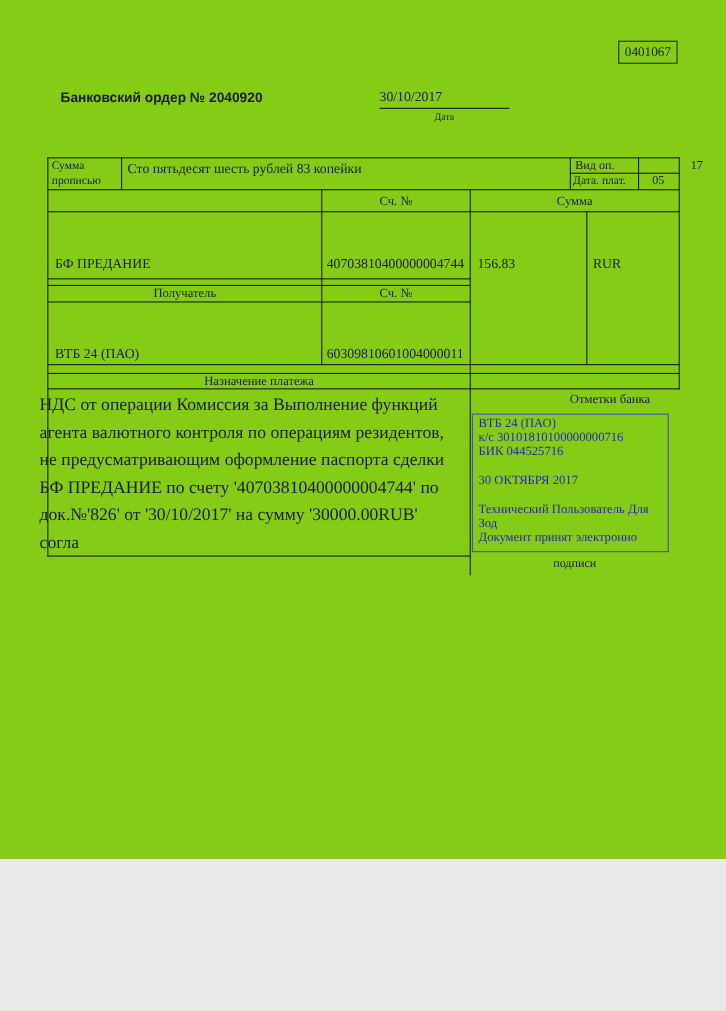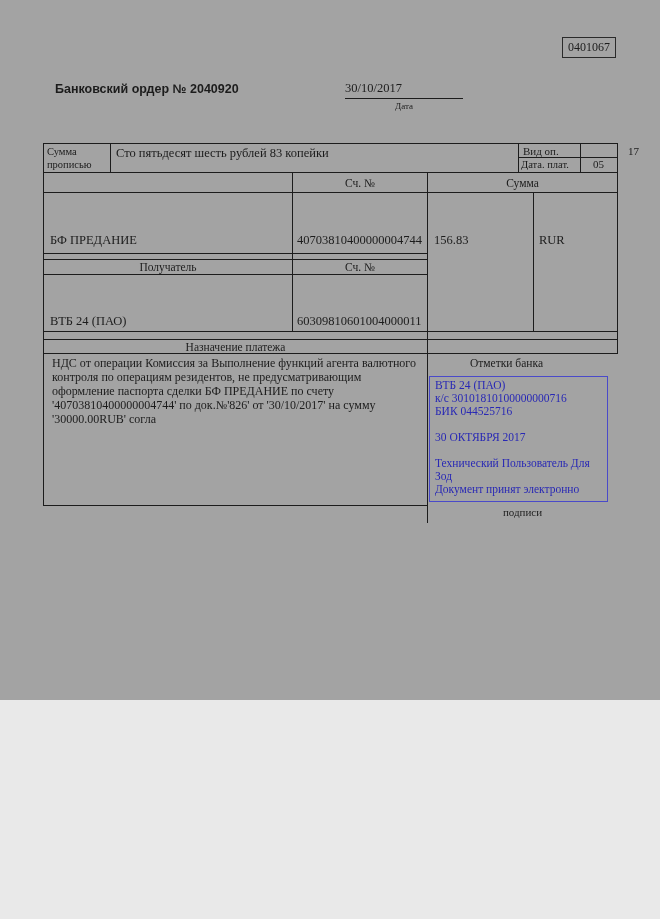--- a/index.html
+++ b/index.html
@@ -1,19 +1,19 @@
 <!DOCTYPE html>
 <html><head>
 <meta charset="utf-8">
 <style>
   html,body{margin:0;padding:0;background:#e9e9e9;}
   .doc{
     position:relative;
-    width:660px;height:700px;
-    background:#a3a3a3;
+    width:660px;height:781px;
+    background:#84cc16;
     font-family:"Liberation Serif", serif;
     color:#1c1c1c;
     overflow:hidden;
   }
   .abs{position:absolute;}
   .hl{position:absolute;height:1px;background:#1c1c1c;}
   .vl{position:absolute;width:1px;background:#1c1c1c;}
   .ctr{text-align:center;}
   .t11{font-size:11.5px;line-height:14px;}
   .t12{font-size:12.5px;line-height:15px;margin-top:36px;}
@@ -24,22 +24,22 @@
   .title{
     position:absolute;left:55px;top:82px;
     font-family:Liberation Sans, sans-serif;
     font-weight:bold;font-size:12.5px;
   }
   .date-value{position:absolute;left:345px;top:81px;width:118px;text-align:left;font-size:12.5px;}
   .date-label{position:absolute;left:345px;top:101px;width:118px;text-align:center;font-size:9px;}
   .sum-label{position:absolute;left:47px;top:145px;font-size:10.5px;line-height:13px;white-space:pre-line;}
   .small-lbl{font-size:11px;line-height:13px;}
   .purpose{
-    position:absolute;left:52px;top:356px;width:374px;
-    font-size:12px;line-height:14px;
+    position:absolute;left:36px;top:356px;width:374px;
+    font-size:16px;line-height:25px;
   }
   .stamp-box{
     position:absolute;left:429px;top:376px;width:179px;height:126px;
     box-sizing:border-box;border:1px solid #4a4ac9;
     padding:2px 2px 0 5px;
     color:#2828b5;font-size:11.5px;line-height:13px;
     overflow:hidden;
   }
   .signatures{position:absolute;left:427px;top:506px;width:191px;text-align:center;font-size:11px;}
 </style>
@@ -94,21 +94,21 @@
   <div class="abs t11 ctr" style="left:43px;top:260px;width:250px;">Получатель</div>
   <div class="abs t11 ctr" style="left:292px;top:260px;width:136px;">Сч. №</div>
 
   <div class="abs t12" style="left:50px;top:278px;">ВТБ 24 (ПАО)</div>
   <div class="abs t12" style="left:297px;top:278px;">60309810601004000011</div>
 
   <div class="abs t11 ctr" style="left:43px;top:340px;width:385px;">Назначение платежа</div>
 
   <div class="purpose">НДС от операции Комиссия за Выполнение функций агента валютного контроля по операциям резидентов, не предусматривающим оформление паспорта сделки БФ ПРЕДАНИЕ по счету '40703810400000004744' по док.№'826' от '30/10/2017' на сумму '30000.00RUB' согла</div>
 
-  <div class="abs t11 ctr" style="left:411px;top:356px;width:191px;">Отметки банка</div>
+  <div class="abs t11 ctr" style="left:427px;top:356px;width:191px;padding-left:32px;">Отметки банка</div>
 
   <div class="stamp-box">
       <div>ВТБ 24 (ПАО)</div>
       <div>к/с 30101810100000000716</div>
       <div>БИК 044525716</div>
       <div>&nbsp;</div>
       <div>30 ОКТЯБРЯ 2017</div>
       <div>&nbsp;</div>
       <div>Технический Пользователь Для</div>
       <div>Зод</div>

